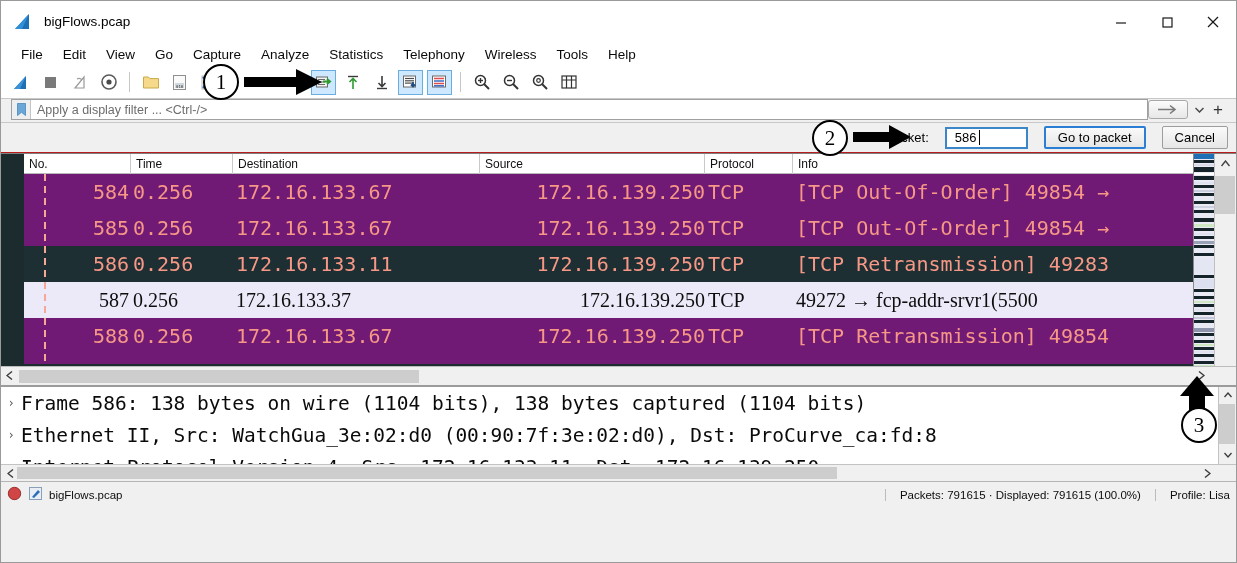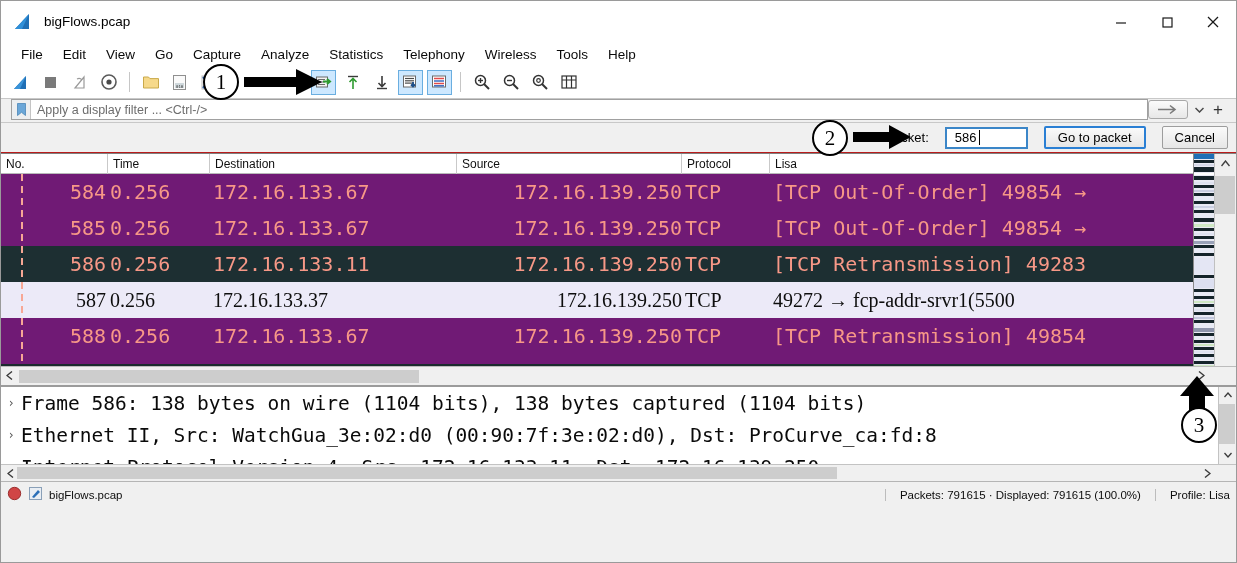--- a/index.html
+++ b/index.html
@@ -123,20 +123,21 @@
   }
   .btn.primary { border: 2px solid #2a7fd4; }
 
   
   .packetlist {
     position: relative;
     height: 232px;
     background: #1b2b2e;
     border-top: 1px solid #808080;
     overflow: hidden;
+    padding-left: 23px;
   }
   .collist {
     height: 20px; background:#fff;
     display:flex; align-items:center;
     border-bottom: 1px solid #b9b9b9;
     position: relative;
   }
   .col {
     font-size: 12px; color:#101010;
     padding-left: 5px;
@@ -448,21 +449,21 @@
   </div>
 
   <div class="packetlist">
 
     <div class="collist">
       <div class="col" style="width:107px">No.</div>
       <div class="col" style="width:102px">Time</div>
       <div class="col" style="width:247px">Destination</div>
       <div class="col" style="width:225px">Source</div>
       <div class="col" style="width:88px">Protocol</div>
-      <div class="col" style="width:425px">Lisa</div>
+      <div class="col" style="width:425px">Info</div>
     </div>
 
     <div class="rows">
       <div class="flowline"></div>
 
       <div class="prow odd">
         <span class="c c-no">584</span>
         <span class="c c-time">0.256</span>
         <span class="c c-src">172.16.133.67</span>
         <span class="c c-dst">172.16.139.250</span>

